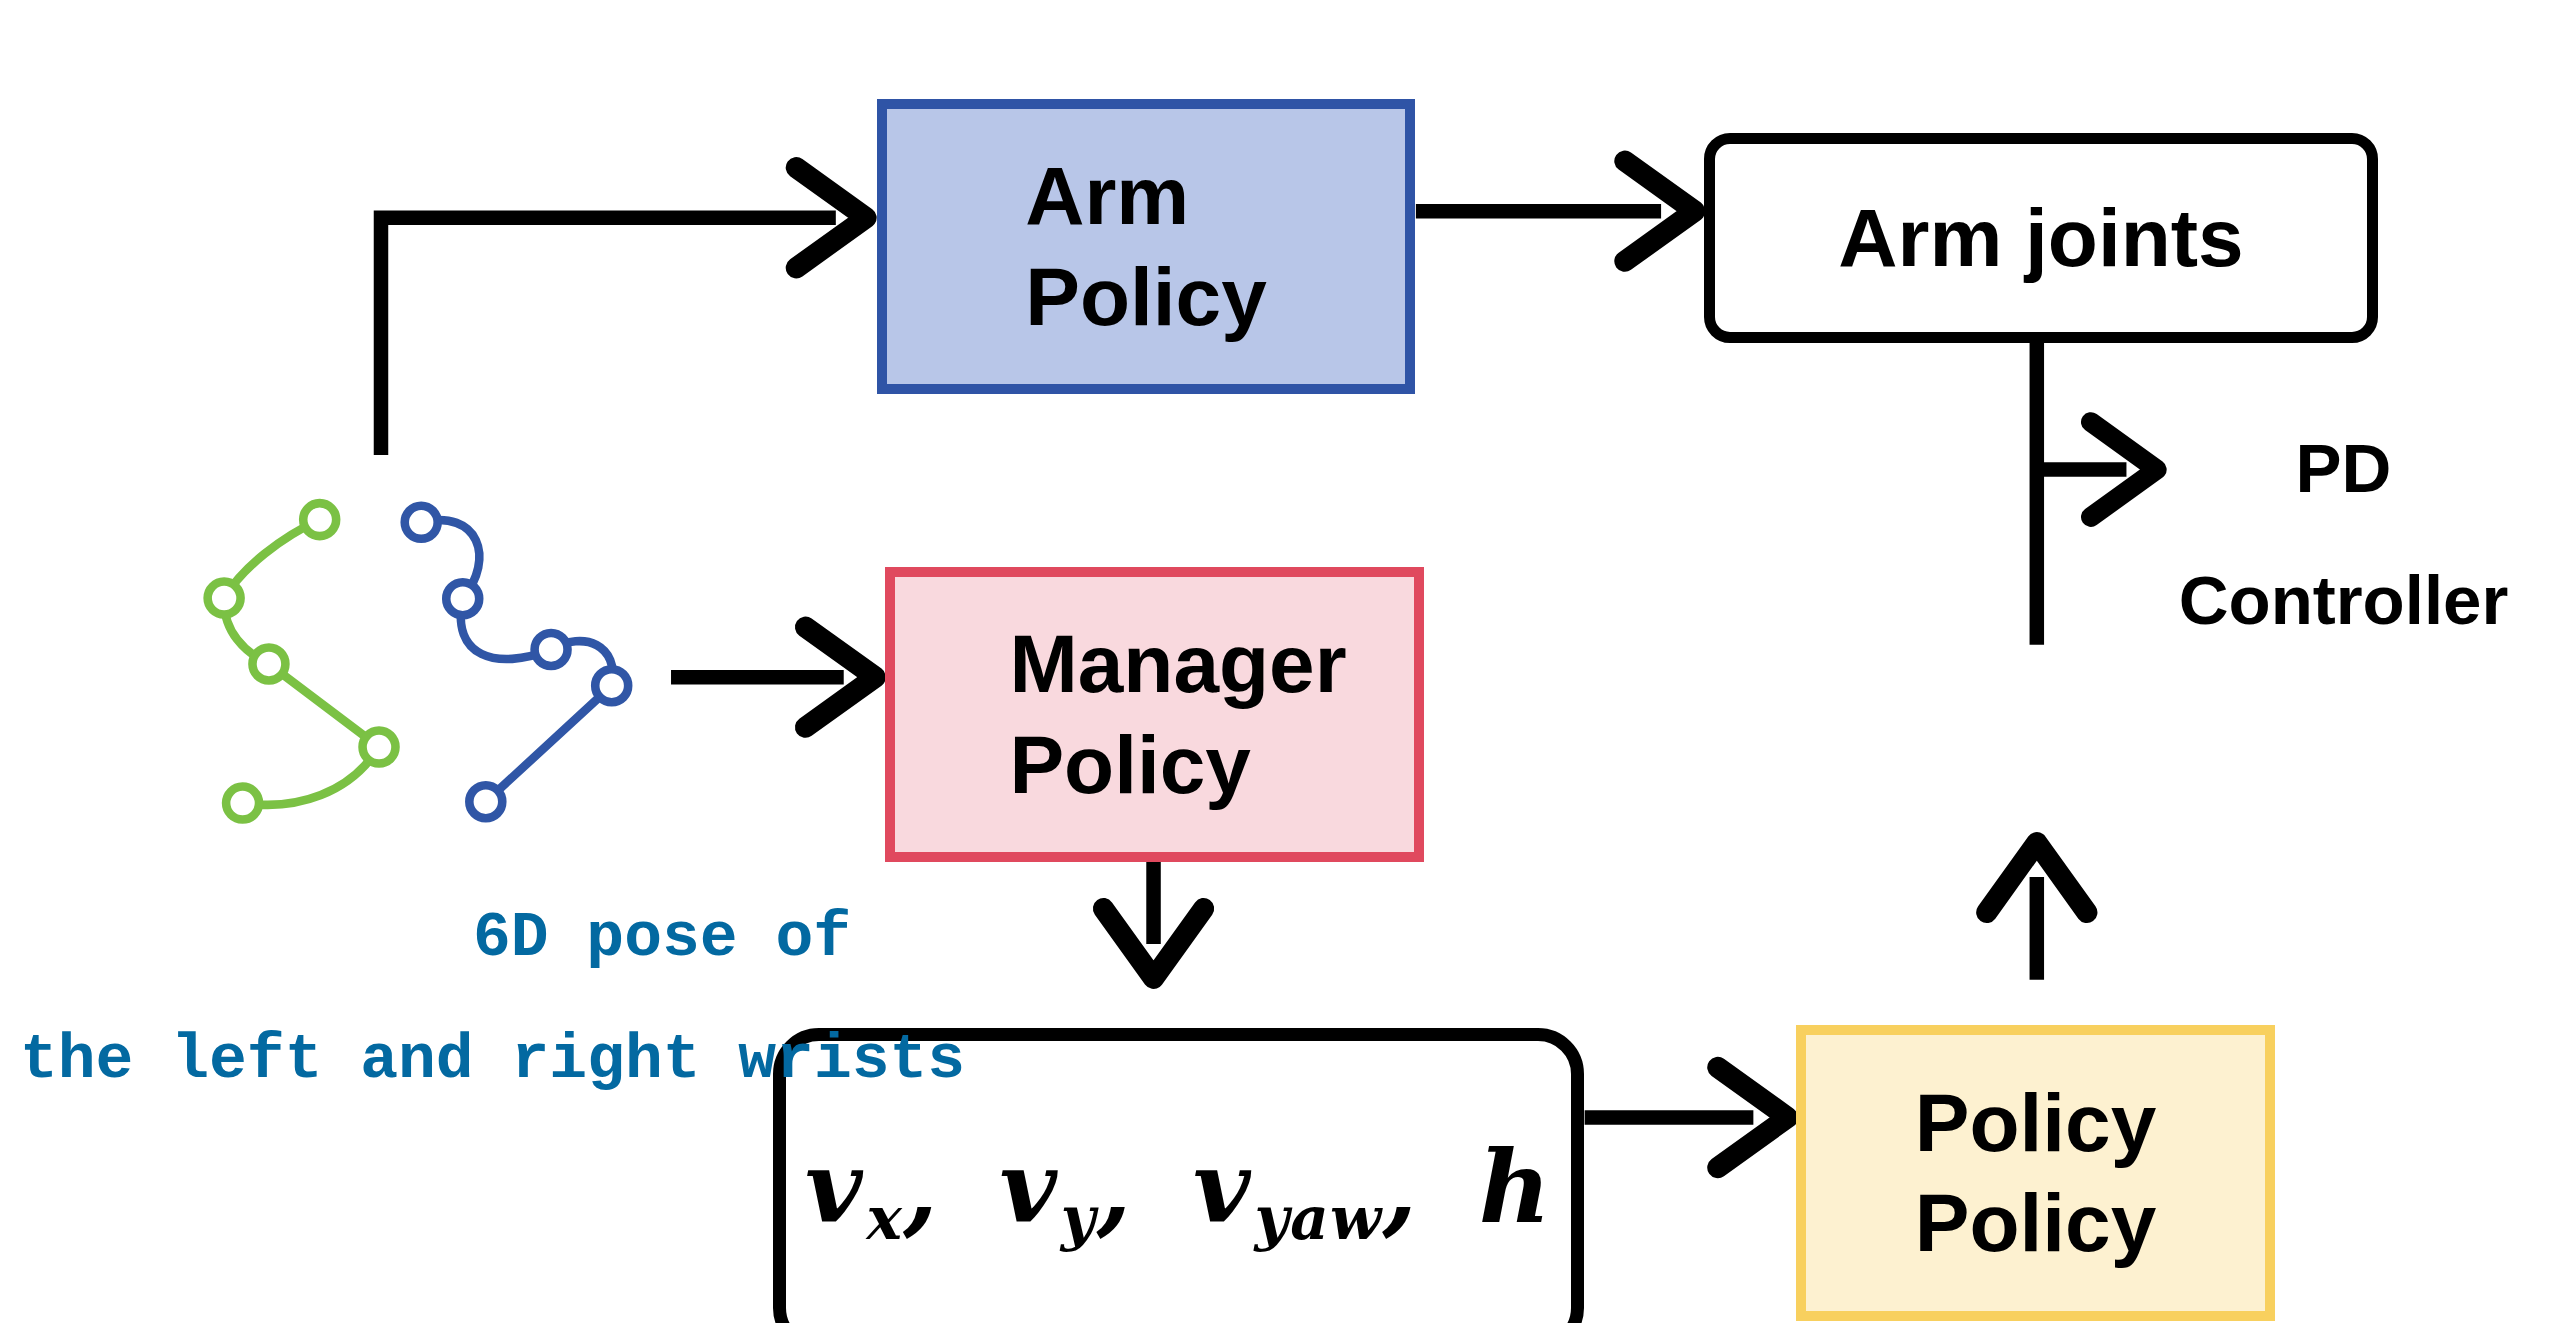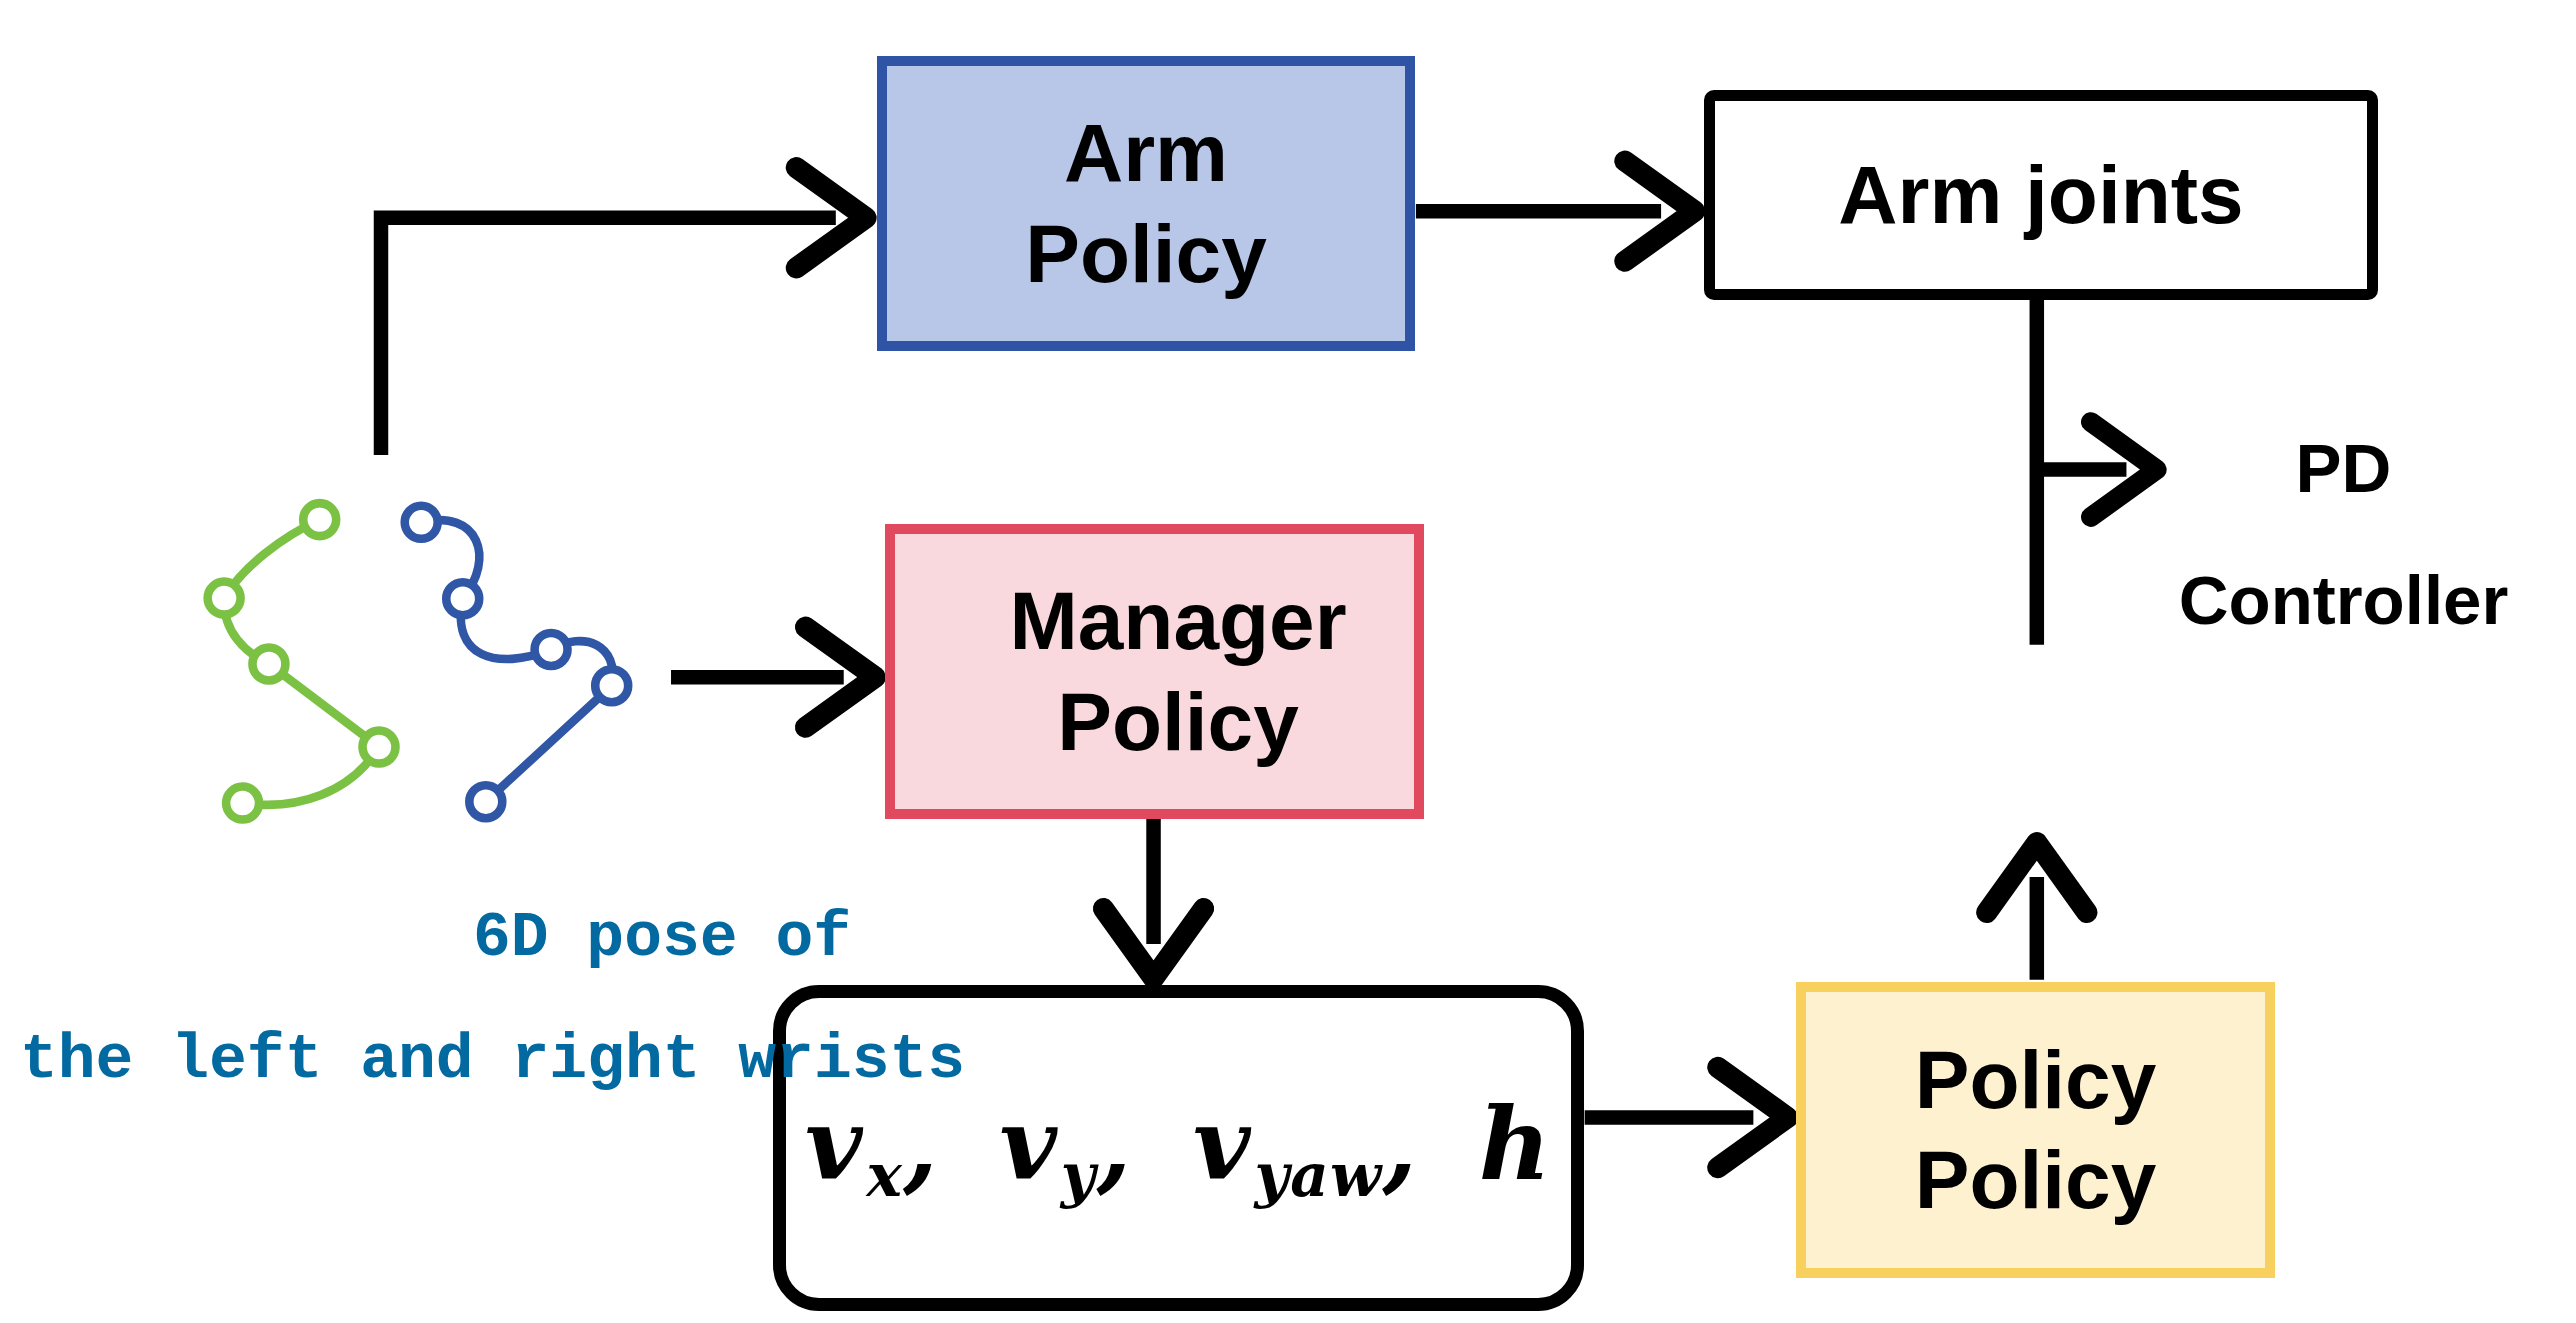--- a/index.html
+++ b/index.html
@@ -1,22 +1,22 @@
 <!DOCTYPE html>
 <html style="font-size:10.5px"><head>
 <meta charset="utf-8">
 <style>
   html,body{margin:0;padding:0;background:#ffffff;}
   .canvas{position:relative;width:2576px;height:1324px;background:#ffffff;
           font-family:"Liberation Sans",sans-serif;overflow:hidden;}
   svg.layer{position:absolute;left:0;top:0;}
   .box{position:absolute;box-sizing:border-box;display:flex;flex-direction:column;
-       align-items:center;justify-content:center;text-align:center;color:#000;}
+       align-items:center;justify-content:center;color:#000;margin-top:43px;}
   .box .lbl{font-weight:bold;font-size:82px;line-height:1.22;white-space:nowrap;}
-  .rounded{border-radius:10px;background:#ffffff;border:11.2px solid #000;}
+  .rounded{border-radius:26px;background:#ffffff;border:11.2px solid #000;}
   #arm-policy{left:877px;top:56px;width:538px;height:295px;border:10.5px solid;}
   #arm-joints{left:1704px;top:90px;width:674px;height:210px;}
   #manager-policy{left:885px;top:524px;width:539px;height:295px;border:10.5px solid;padding-left:47px;}
   #leg-joints{left:1694px;top:643px;width:693px;height:196px;}
   #worker-policy{left:1796px;top:982px;width:479px;height:296px;border:10.5px solid;}
   #command-box{left:773px;top:985px;width:811px;height:326px;border:13px solid #000;
                border-radius:46px;background:#fff;}
   #pd-label{position:absolute;left:2113px;top:381px;width:461px;text-align:center;
             font-weight:bold;font-size:69px;line-height:1.28;color:#000;}
   #caption{position:absolute;left:20px;top:856px;width:831px;text-align:right;

